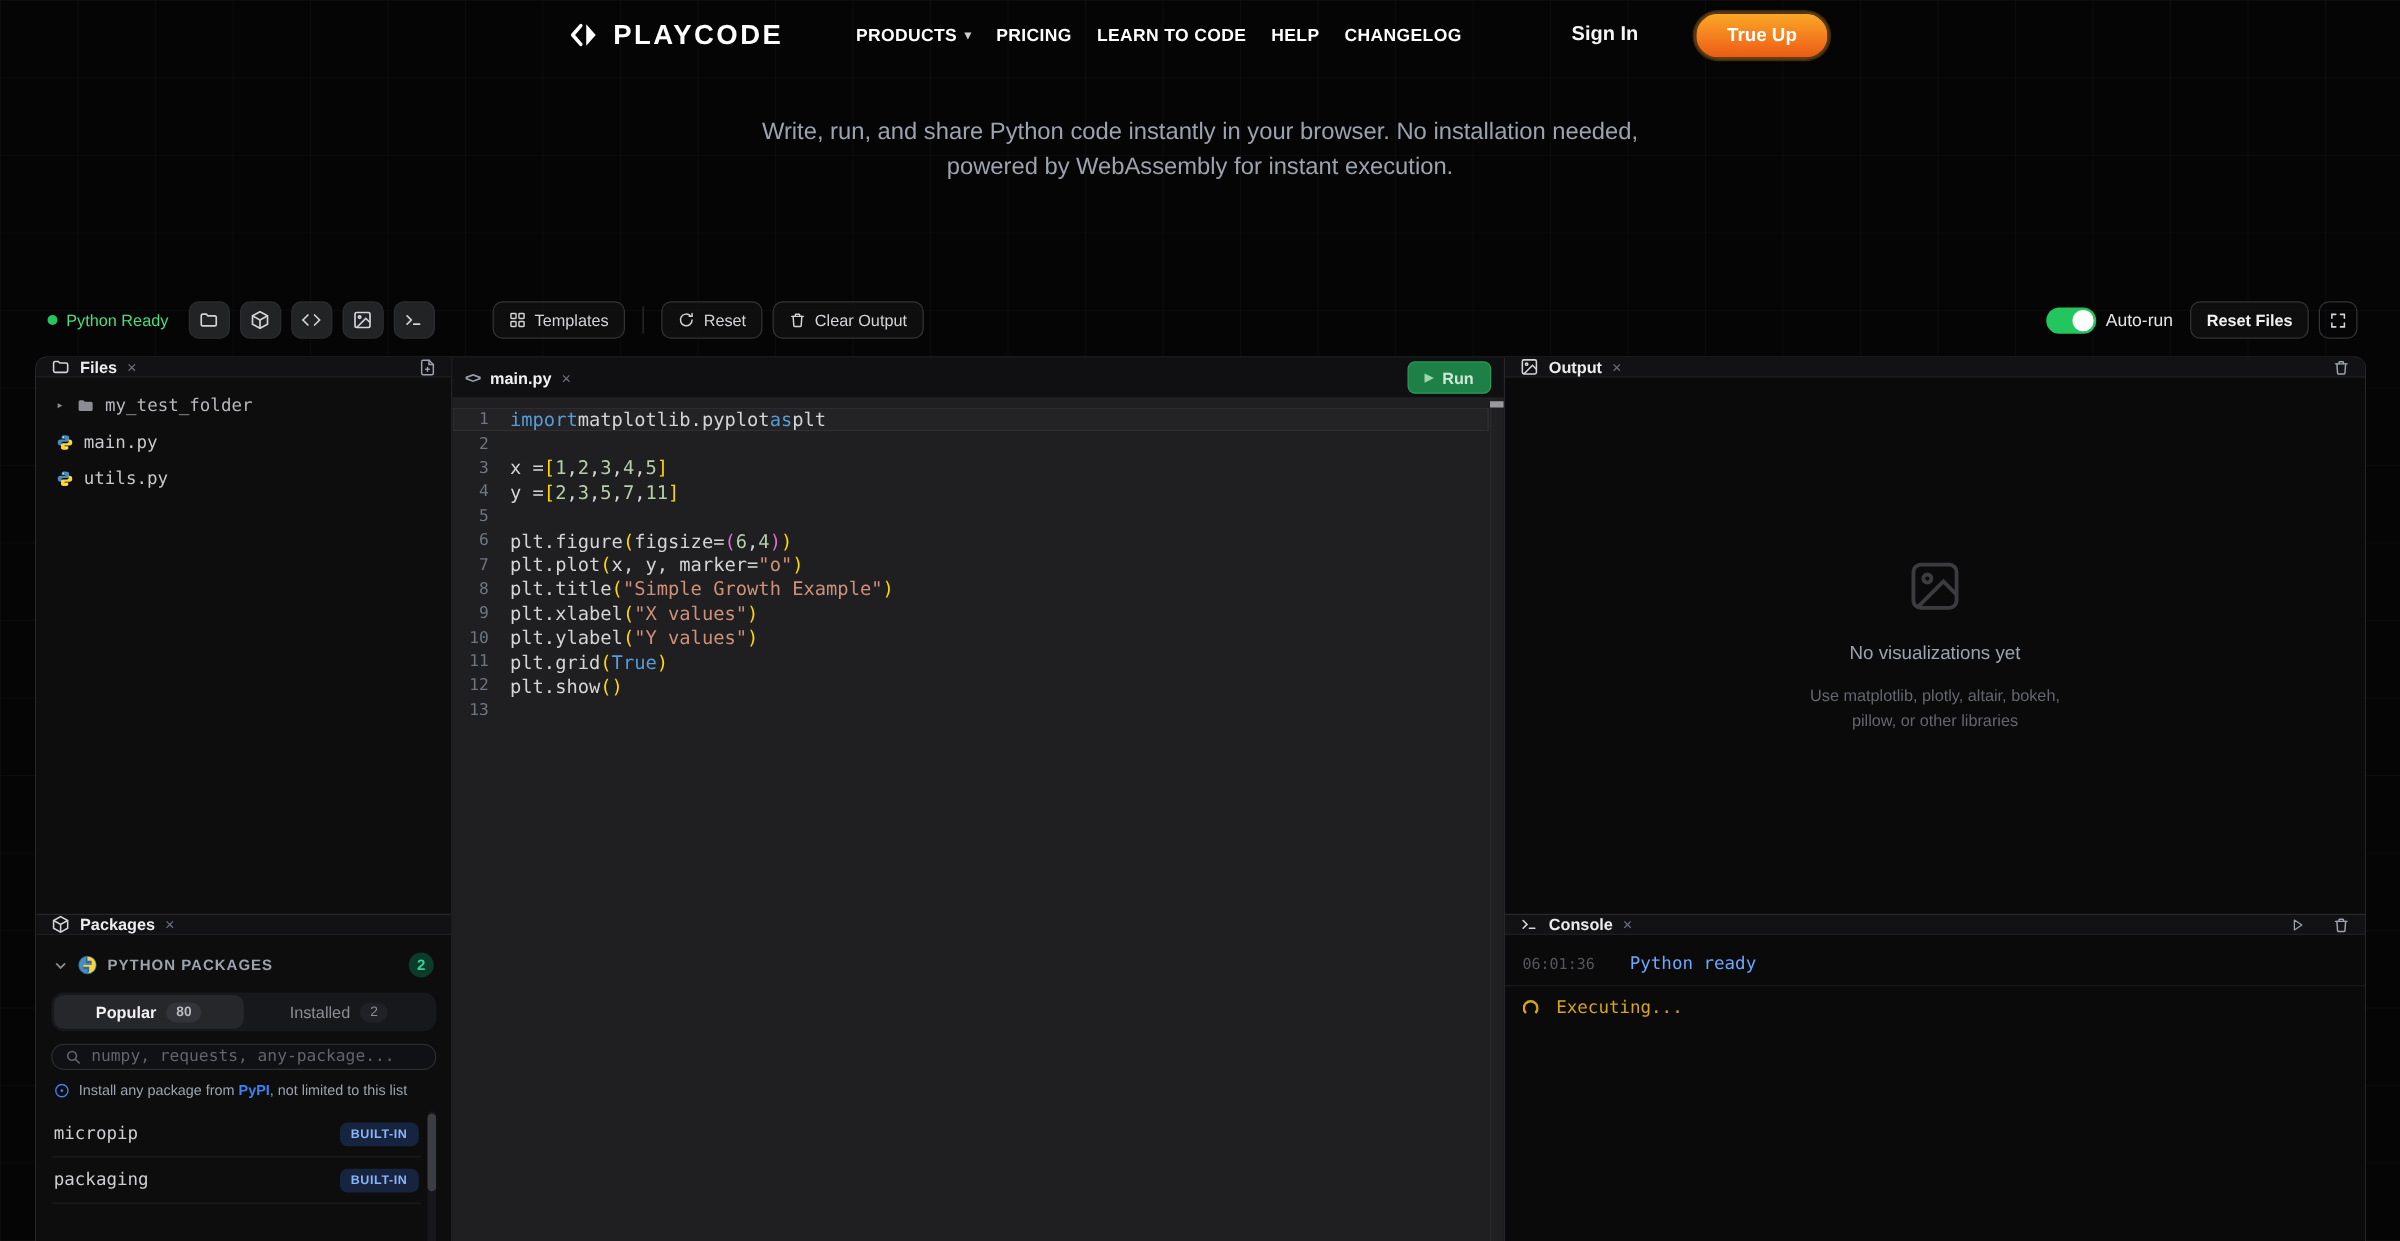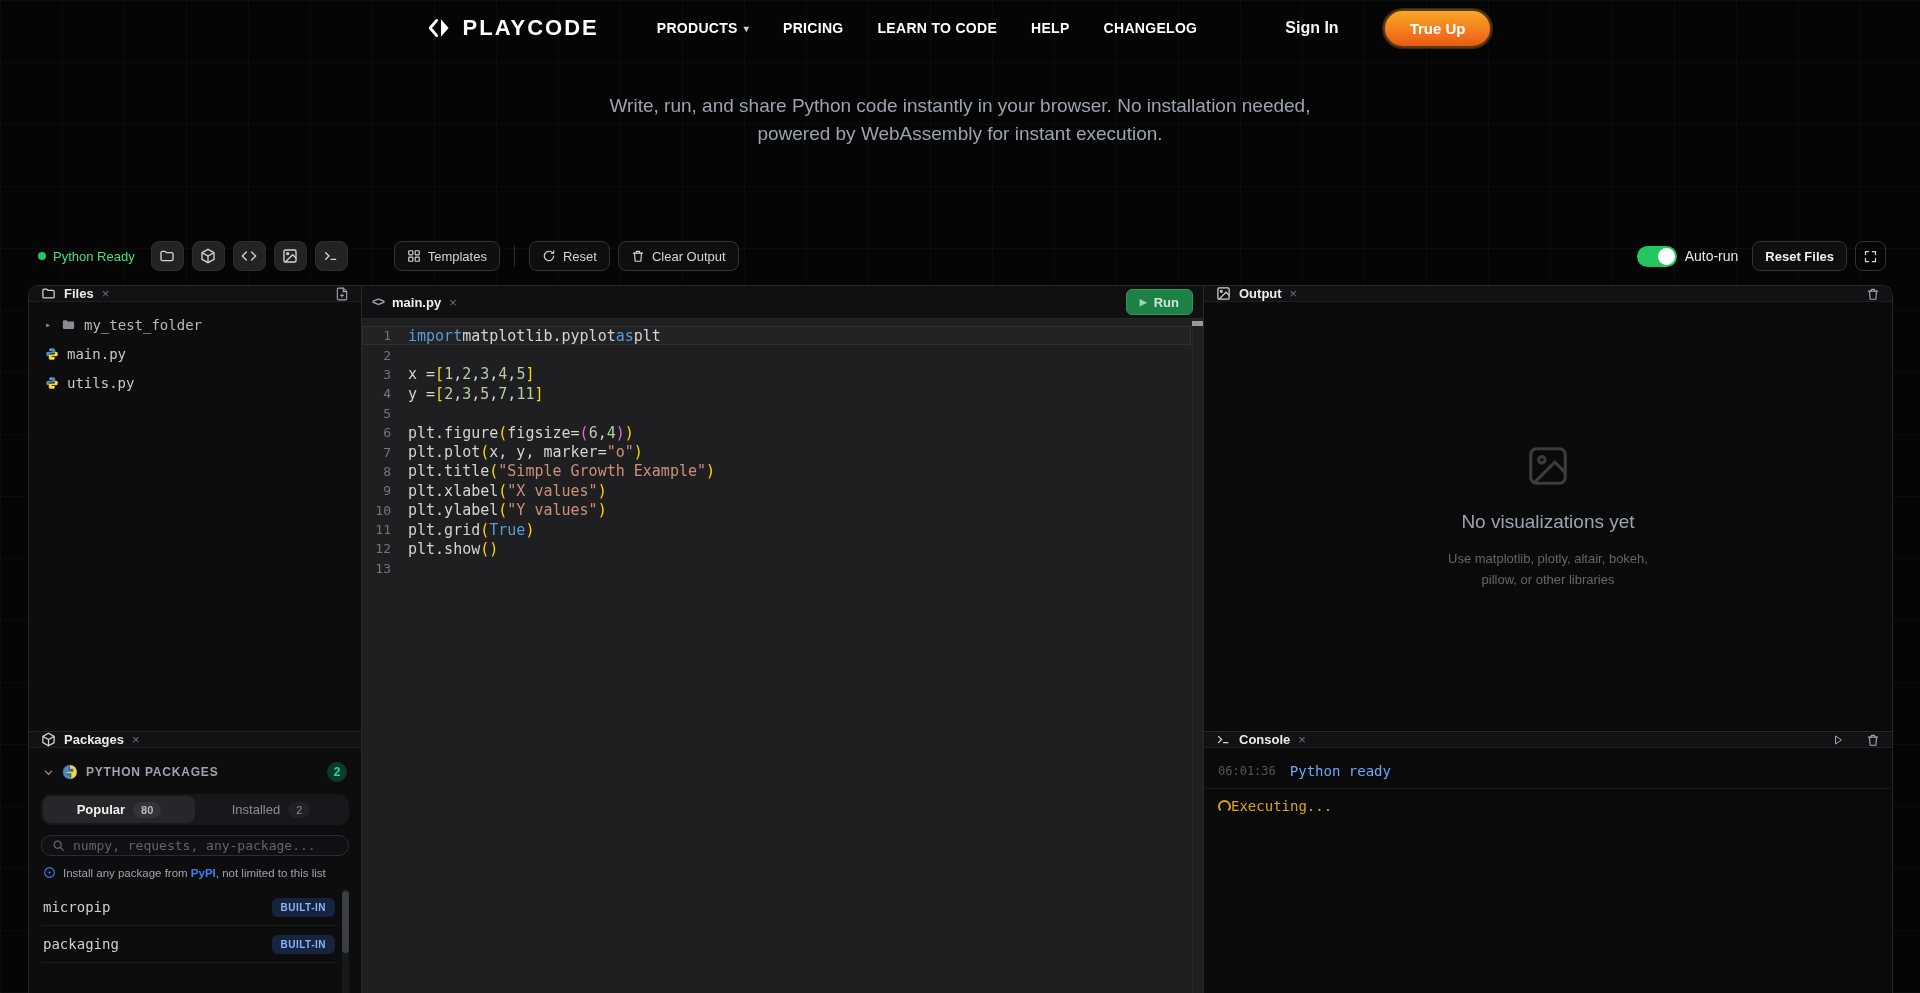--- a/index.html
+++ b/index.html
@@ -12,21 +12,21 @@
     background-size:62px 62px;
     font-family:"Liberation Sans", sans-serif;
     color:#e5e5e5;
     position:relative;
   }
 
   
   .nav { position:absolute; top:0; left:0; right:0; height:56px; display:flex; align-items:center; justify-content:center; gap:58px; }
   .brand { display:flex; align-items:center; gap:9px; }
   .brand-name { font-size:22px; font-weight:bold; letter-spacing:2px; color:#fff; }
-  .nav-menu { display:flex; align-items:flex-start; gap:34px; }
+  .nav-menu { display:flex; align-items:flex-start; gap:20px; }
   .nav-item { font-size:14px; font-weight:bold; color:#fff; letter-spacing:.3px; cursor:pointer; display:flex; align-items:center; gap:6px; }
   .nav-item .chev { font-size:10px; color:#cfcfcf; }
   .nav-auth { display:flex; align-items:center; gap:44px; margin-left:30px; }
   .signin { font-size:16px; font-weight:bold; color:#f5f5f5; cursor:pointer; }
   .signup { background:linear-gradient(180deg,#f9a825 0%,#f2711c 70%,#e65c12 100%); border:2px solid #5a3a14; box-shadow:0 0 0 1px #3a2a10; color:#fff; font-size:15px; font-weight:bold; padding:9px 25px; border-radius:999px; cursor:pointer; }
 
   
   .hero { position:absolute; top:70px; left:0; right:0; text-align:center; }
   .hero h1 { font-size:52px; font-weight:bold; color:#fafafa; letter-spacing:-.5px; }
   .hero .sub { margin-top:22px; font-size:19px; line-height:1.45; color:#9ca3af; }
@@ -76,26 +76,26 @@
   .gutter { flex:none; width:46px; text-align:right; padding-right:17px; font-size:13px; color:#6e7681; }
   .tk-k { color:#569cd6; } .tk-p { color:#d4d4d4; } .tk-n { color:#b5cea8; }
   .tk-s { color:#ce9178; } .tk-y { color:#ffd700; } .tk-m { color:#da70d6; }
   .current-line { box-shadow:inset 0 0 0 1px #303033; background:#232325; margin-right:12px; }
   .ed-scroll-track { position:absolute; top:0; bottom:0; right:0; width:11px; border-left:1px solid #2a2a2d; background:#202022; }
   .ed-scroll-thumb { position:absolute; top:2px; right:0; width:11px; height:5px; background:#9a9a9e; }
 
   
   .output-body { flex:1; display:flex; flex-direction:column; align-items:center; justify-content:center; gap:0; }
   .img-icon { color:#3c3c40; margin-bottom:22px; }
-  .empty-title { font-size:19px; color:#9ca3af; margin-bottom:16px; }
+  .empty-title { font-size:15px; color:#9ca3af; margin-bottom:16px; }
   .empty-caption { font-size:13px; color:#64666d; text-align:center; line-height:1.55; }
 
   
   .console-body { flex:1; padding:6px 0; font-family:"DejaVu Sans Mono", monospace; }
-  .console-row { display:flex; align-items:center; padding:9px 14px; border-bottom:1px solid #19191c; }
+  .console-row { display:flex; align-items:center; gap:14px; padding:9px 14px; border-bottom:1px solid #19191c; }
   .console-row:last-child { border-bottom:none; }
   .console-time { font-size:12px; color:#55565c; }
   .spinner { width:13px; height:13px; border-radius:50%; border:2px solid #eab308; border-bottom-color:transparent; flex:none; }
 
   
   .pk-body { flex:1; min-height:0; display:flex; flex-direction:column; padding:10px 12px 0 12px; position:relative; }
   .pk-section-row { display:flex; align-items:center; gap:8px; padding:4px 2px 12px 2px; cursor:pointer; }
   .pk-section-title { font-size:12px; font-weight:bold; letter-spacing:.8px; color:#9ca3af;text-align:right; }
   .pk-count-badge { margin-left:auto; min-width:20px; height:20px; border-radius:50%; background:#0b3b2b; color:#34d399; font-size:12px; font-weight:bold; display:flex; align-items:center; justify-content:center; }
   .seg { display:flex; background:#17181b; border-radius:10px; padding:2px; height:31px; margin-bottom:10px; }

